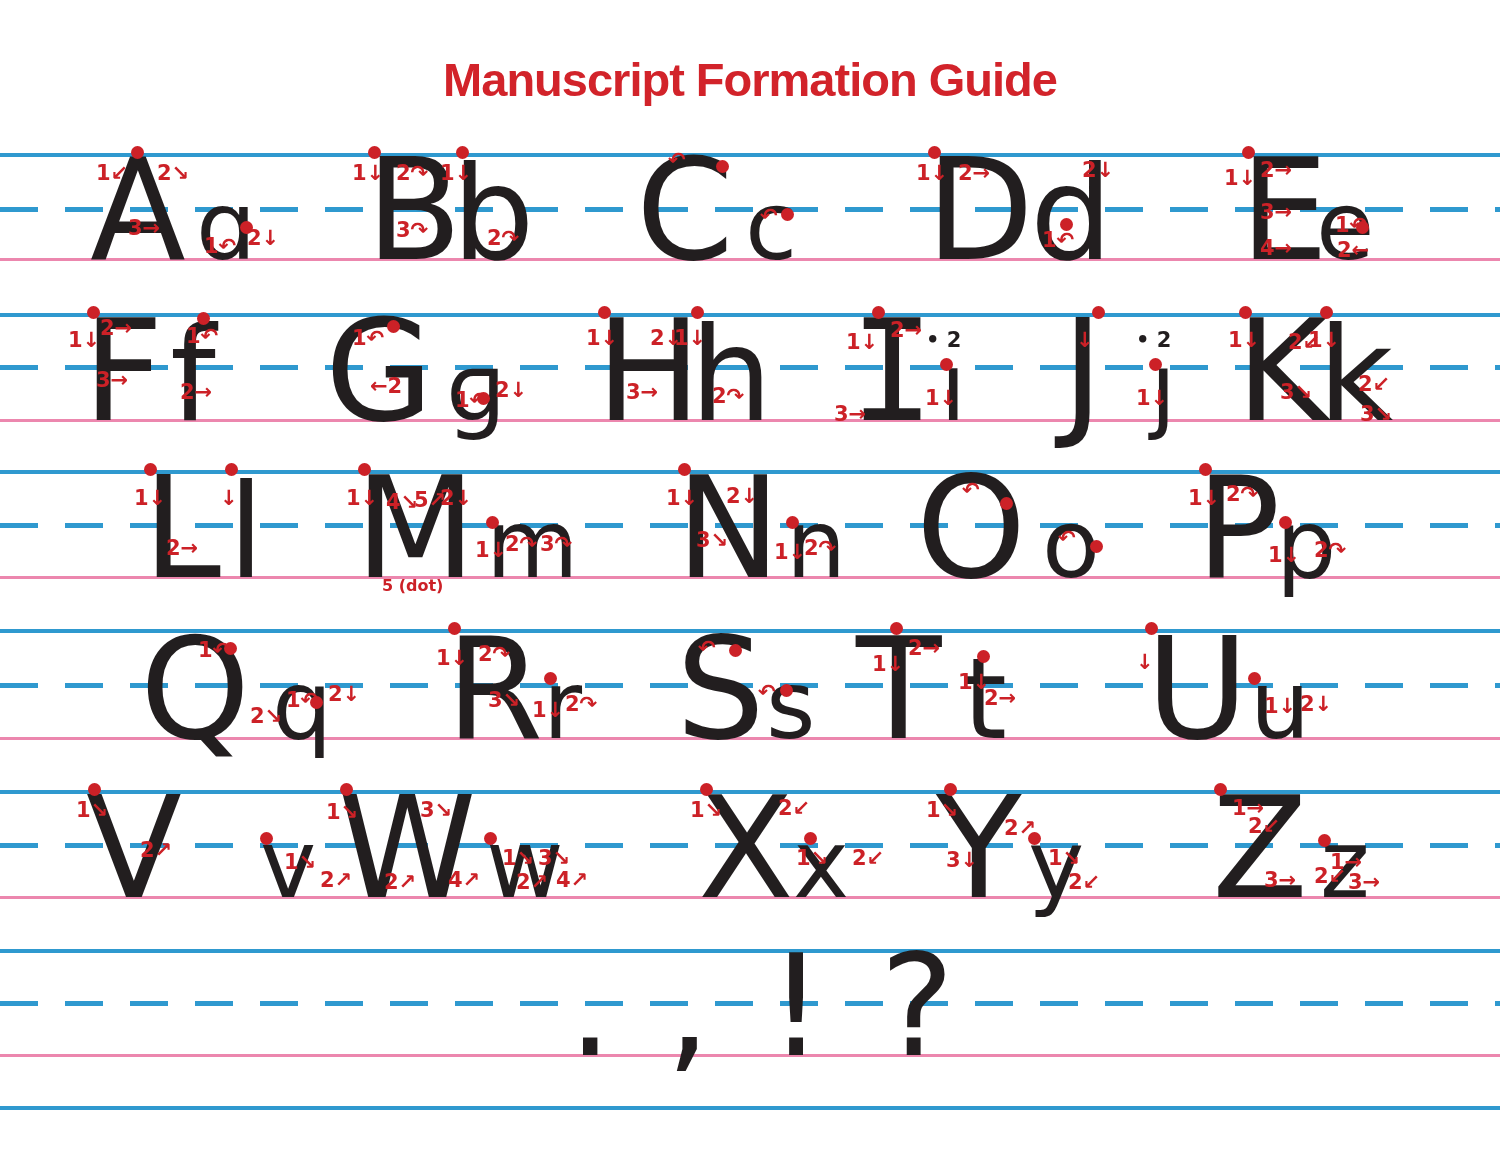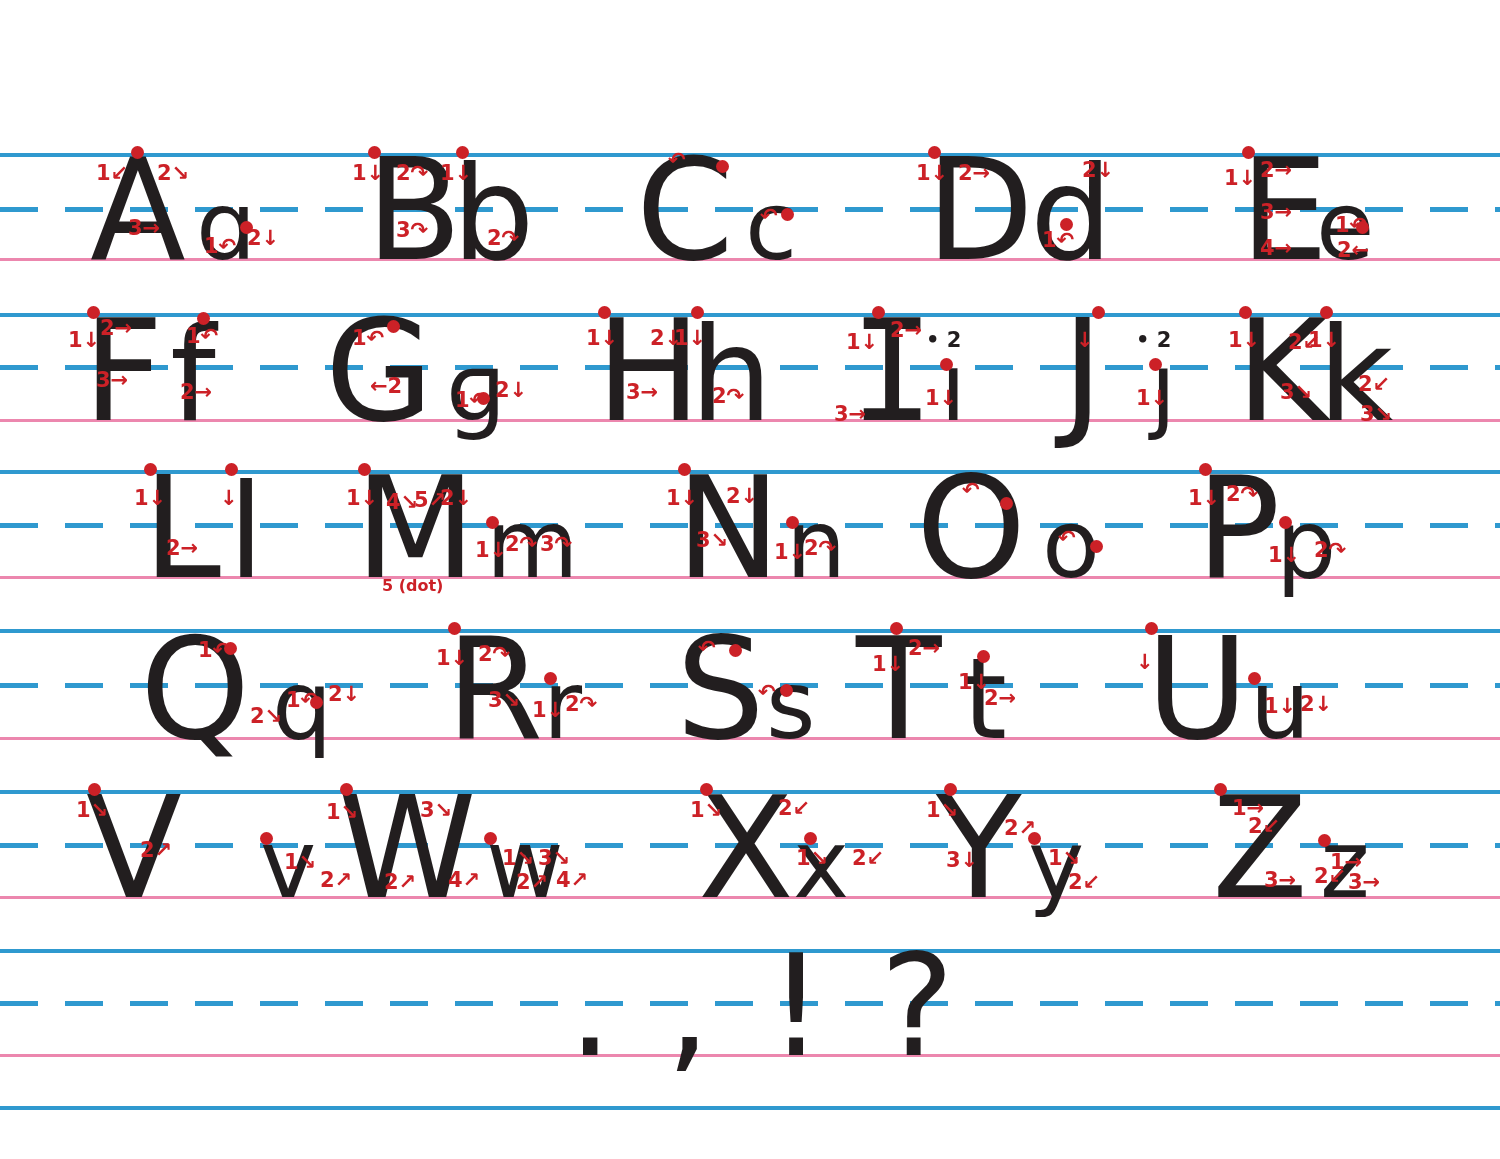--- a/index.html
+++ b/index.html
@@ -17,20 +17,21 @@
   .glyph.mono{font-family:"DejaVu Sans Mono",monospace;}
   .dot{position:absolute;width:13px;height:13px;border-radius:50%;background:var(--red,#cc2127);z-index:3;}
   .note{position:absolute;font-size:21px;font-weight:bold;color:var(--red,#cc2127);line-height:1;z-index:3;white-space:pre;}
   .note.black{color:var(--ink,#221e1f);}
   .caption{position:absolute;font-size:16px;font-weight:bold;color:var(--red,#cc2127);line-height:1;z-index:3;white-space:pre;}
 </style>
 </head>
 <body>
 
 <div id="poster">
+  <div class="page-title">Manuscript Formation Guide</div>
 <div class="line solid-blue" style="top: 153px;"></div>
     <div class="line dashed-blue" style="top: 207px;"></div>
     <div class="line solid-pink" style="top: 258px;"></div>
     <div class="line solid-blue" style="top: 313px;"></div>
     <div class="line dashed-blue" style="top: 365px;"></div>
     <div class="line solid-pink" style="top: 419px;"></div>
     <div class="line solid-blue" style="top: 470px;"></div>
     <div class="line dashed-blue" style="top: 523px;"></div>
     <div class="line solid-pink" style="top: 576px;"></div>
     <div class="line solid-blue" style="top: 629px;"></div>

